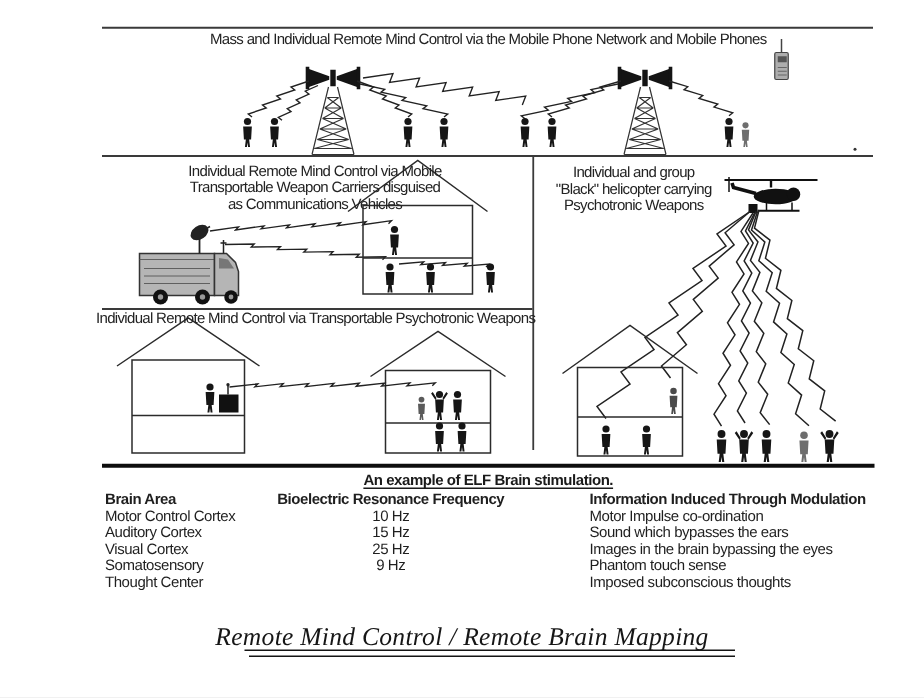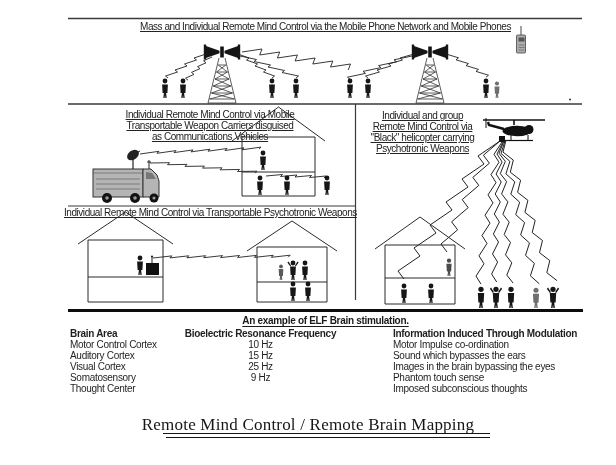--- a/index.html
+++ b/index.html
@@ -1,29 +1,29 @@
 <!DOCTYPE html>
 <html><head>
 <meta charset="utf-8">
 <style>
   html,body{margin:0;padding:0;background:#e8e8e8;}
   .page{position:relative;width:616px;height:465px;background:#ffffff;overflow:hidden;
         font-family:"Liberation Sans","DejaVu Sans",sans-serif;color:#1c1c1c;margin:0 auto;}
   .abs{position:absolute;}
   svg.art{position:absolute;left:0;top:0;}
-  .ptitle{font-size:10px;letter-spacing:-0.45px;line-height:11px;text-align:center;white-space:nowrap;color:#232323;text-decoration:underline;}
+  .ptitle{font-size:10px;letter-spacing:-0.45px;line-height:11px;text-align:center;white-space:nowrap;color:#232323;}
   .ptitle.multi{white-space:normal;}
   .ptitle.multi div{white-space:nowrap;}
   .tbl{font-size:10px;letter-spacing:-0.3px;line-height:11px;white-space:nowrap;color:#1f1f1f;}
   .tbl .hd{font-weight:bold;}
   .tcap{font-size:10px;letter-spacing:-0.3px;font-weight:bold;text-align:center;
         color:#1a1a1a;}
   .tcap span{text-decoration:underline;text-underline-offset:2px;}
   .footer-title{font-family:"Liberation Serif","DejaVu Serif",serif;font-size:17px;color:#161616;
-        text-align:center;white-space:nowrap;letter-spacing:0.2px;}
+        text-align:center;white-space:nowrap;letter-spacing:0.2px;font-style:italic;}
   .uline{background:#141414;}
 </style>
 </head>
 <body>
 
 <div class="page">
 
   <svg class="art" width="616" height="465" viewBox="0 0 616 465">
     <defs>
       <g id="psn">
@@ -197,21 +197,20 @@
   <div class="abs ptitle" style="left:68px;top:21px;width:515px;">Mass and Individual Remote Mind Control via the Mobile Phone Network and Mobile Phones</div>
 
   <div class="abs ptitle multi" style="left:80px;top:109px;width:260px;">
     <div>Individual Remote Mind Control via Mobile</div>
     <div>Transportable Weapon Carriers disguised</div>
     <div>as Communications Vehicles</div>
   </div>
 
   <div class="abs ptitle multi" style="left:360px;top:110px;width:125px;">
     <div>Individual and group</div>
-    <div>Remote Mind Control via</div>
     <div>"Black" helicopter carrying</div>
     <div>Psychotronic Weapons</div>
   </div>
 
   <div class="abs ptitle" style="left:64px;top:207px;width:292px;">Individual Remote Mind Control via Transportable Psychotronic Weapons</div>
 
   <div class="abs tcap" style="left:68px;top:315px;width:515px;">
     <span>An example of ELF Brain stimulation.</span>
   </div>
 

